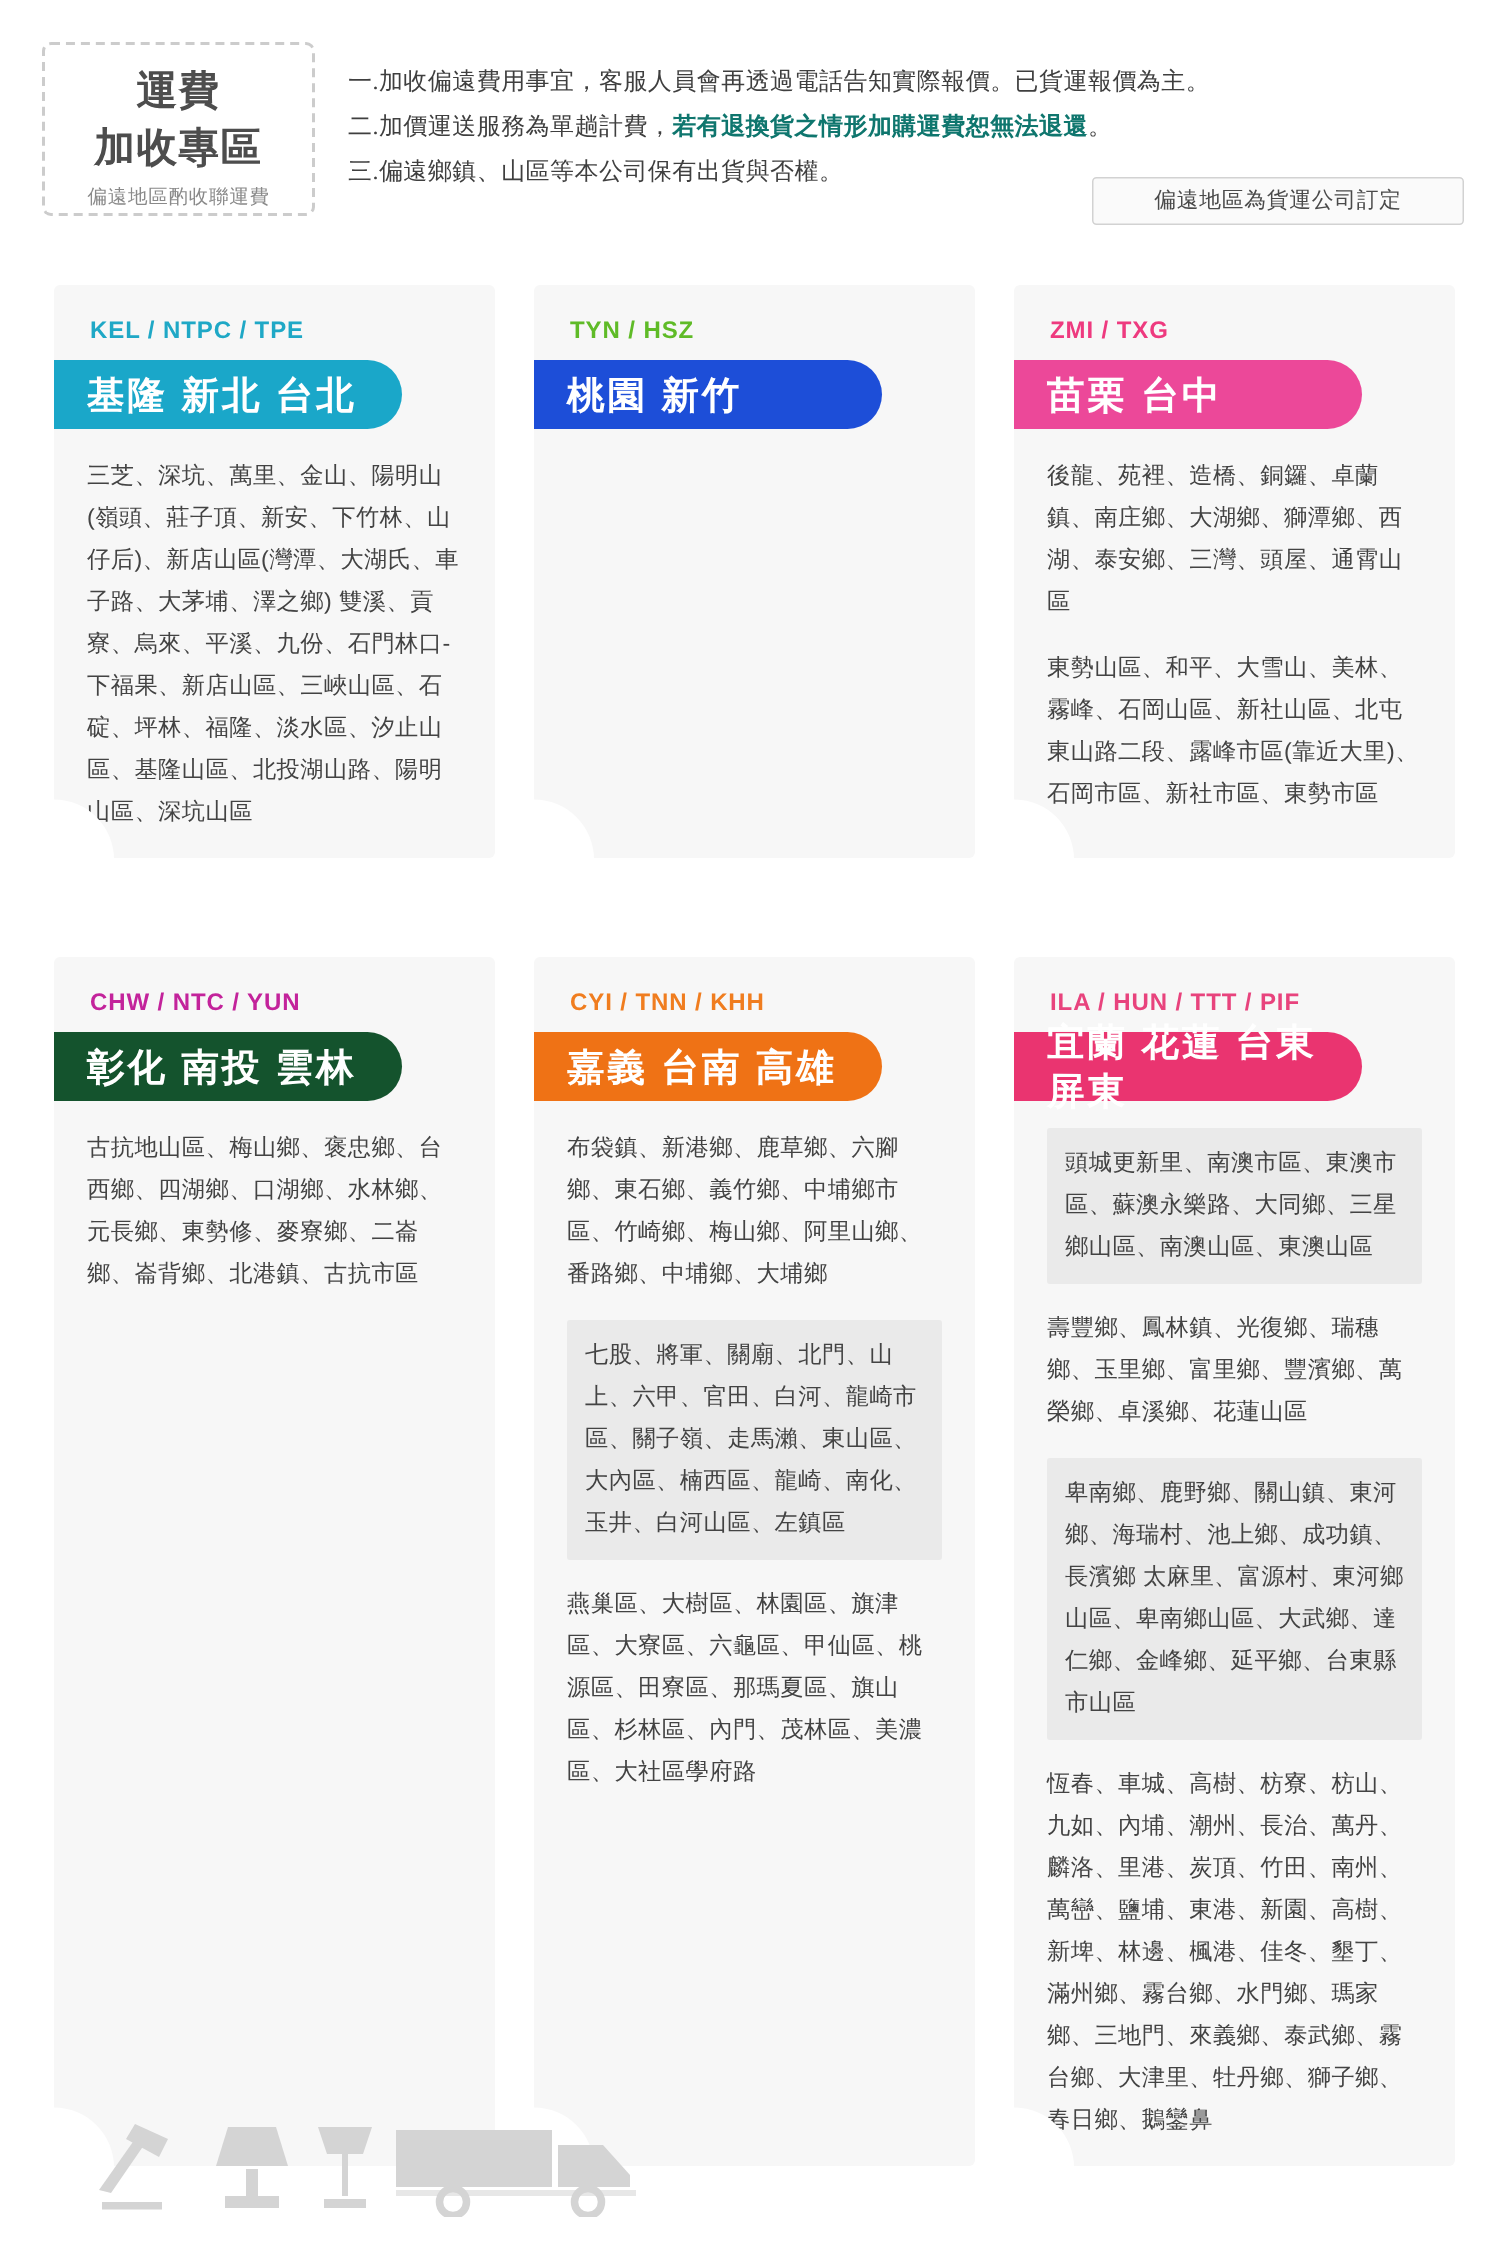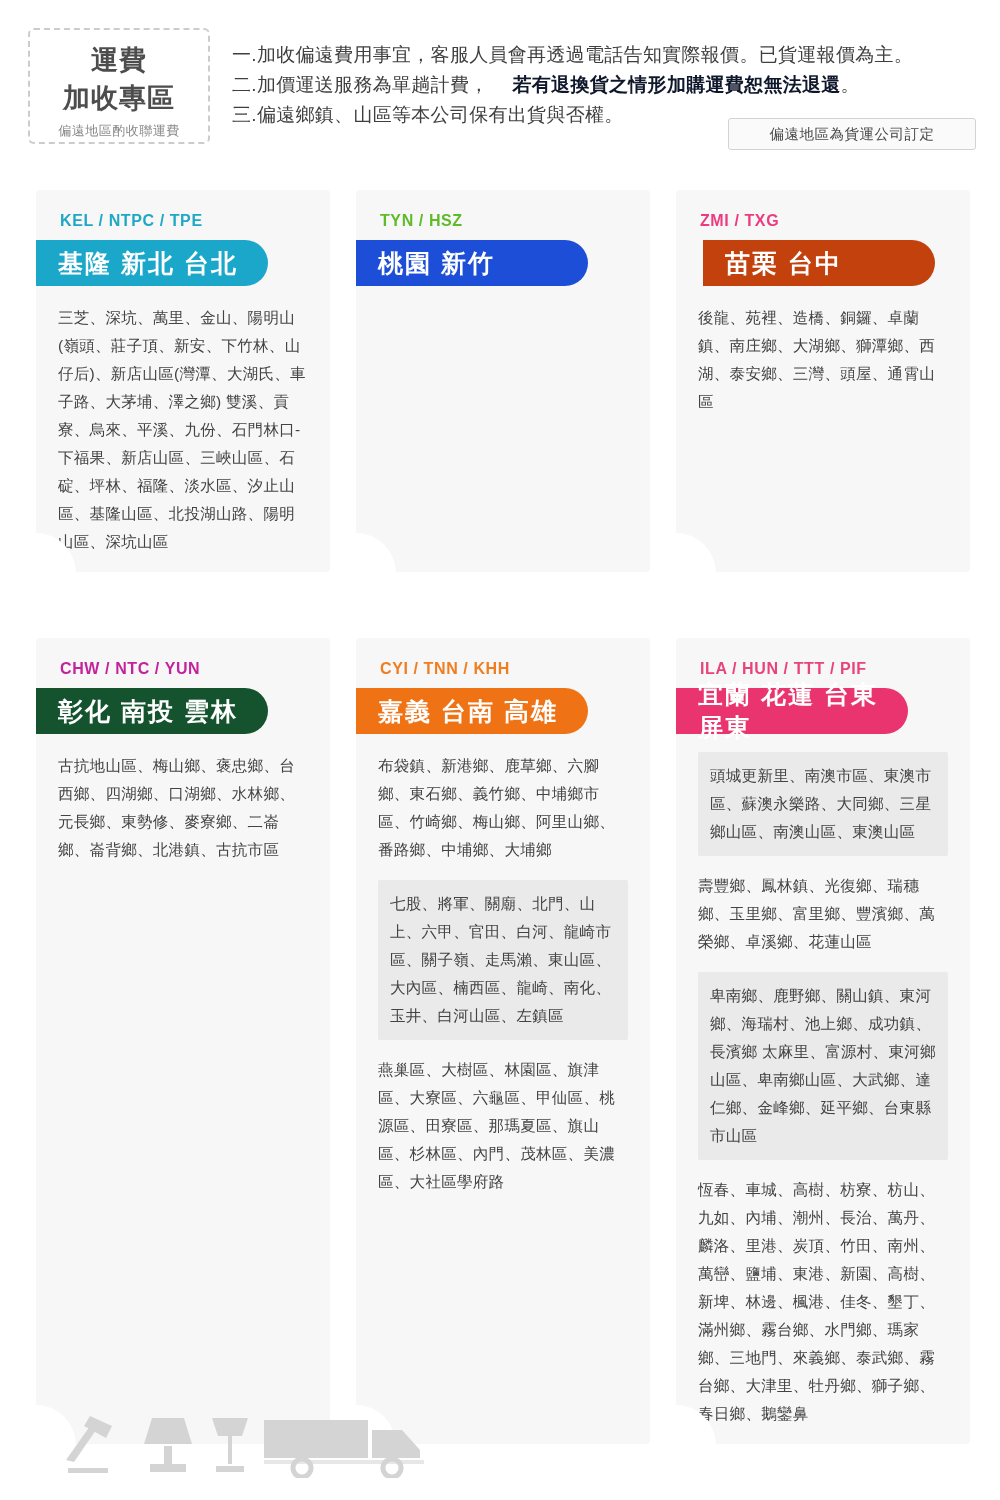--- a/index.html
+++ b/index.html
@@ -49,27 +49,28 @@
     font-size: 13px;
     color: #8a8a8a;
     letter-spacing: 0.5px;
   }
   .notes {
     position: absolute;
     left: 232px; top: 40px;
     width: 756px;
   }
   .note {
-    font-size: 19px;
+    font-size: 16px;
     line-height: 30px;
     color: #3f3f3f;
     letter-spacing: 0.3px;
     white-space: nowrap;
-  }
-  .note .warn { color: #0f172a; font-weight: bold; margin-left: 24px; }
+    font-family: Liberation Serif, serif;
+  }
+  .note .warn { color: #0f766e; font-weight: bold; }
   .note-box {
     position: absolute;
     right: 12px; top: 78px;
     width: 248px; height: 32px;
     border: 1px solid #d2d2d2;
     border-radius: 3px;
     background: #fafafa;
     font-size: 14.5px;
     color: #4a4a4a;
     text-align: center;
@@ -142,21 +143,21 @@
     background: #ffffff;
     border-top-right-radius: 40px;
   }
 
   
   .t-teal .card-code { color: #1fa8c6; }
   .t-teal .ribbon { background: #1aa7c9; }
   .t-green .card-code { color: #5fbb27; }
   .t-green .ribbon { background: #1d4ed8; }
   .t-pink .card-code { color: #ee3a7f; }
-  .t-pink .ribbon { background: #c2410c; margin-left: 27px; }
+  .t-pink .ribbon { background: #ec4899; }
   .t-purple .card-code { color: #c3239b; }
   .t-purple .ribbon { background: #14532d; }
   .t-orange .card-code { color: #f07d1f; }
   .t-orange .ribbon { background: #ef7215; }
   .t-rose .card-code { color: #e8437d; }
   .t-rose .ribbon { background: #ea3470; }
 
   
   .footer {
     position: absolute;
@@ -204,20 +205,21 @@
     <div class="card-code">TYN / HSZ</div>
     <div class="ribbon">桃園 新竹</div>
     <div class="notch"></div>
   </div>
 
   <div class="card t-pink">
     <div class="card-code">ZMI / TXG</div>
     <div class="ribbon">苗栗 台中</div>
     <div class="card-body">
       <div class="blk">後龍、苑裡、造橋、銅鑼、卓蘭鎮、南庄鄉、大湖鄉、獅潭鄉、西湖、泰安鄉、三灣、頭屋、通霄山區</div>
+      <div class="blk">東勢山區、和平、大雪山、美林、霧峰、石岡山區、新社山區、北屯東山路二段、露峰市區(靠近大里)、石岡市區、新社市區、東勢市區</div>
     </div>
     <div class="notch"></div>
   </div>
 
   <div class="card t-purple">
     <div class="card-code">CHW / NTC / YUN</div>
     <div class="ribbon">彰化 南投 雲林</div>
     <div class="card-body">
       <div class="blk">古抗地山區、梅山鄉、褒忠鄉、台西鄉、四湖鄉、口湖鄉、水林鄉、元長鄉、東勢修、麥寮鄉、二崙鄉、崙背鄉、北港鎮、古抗市區</div>
     </div>

